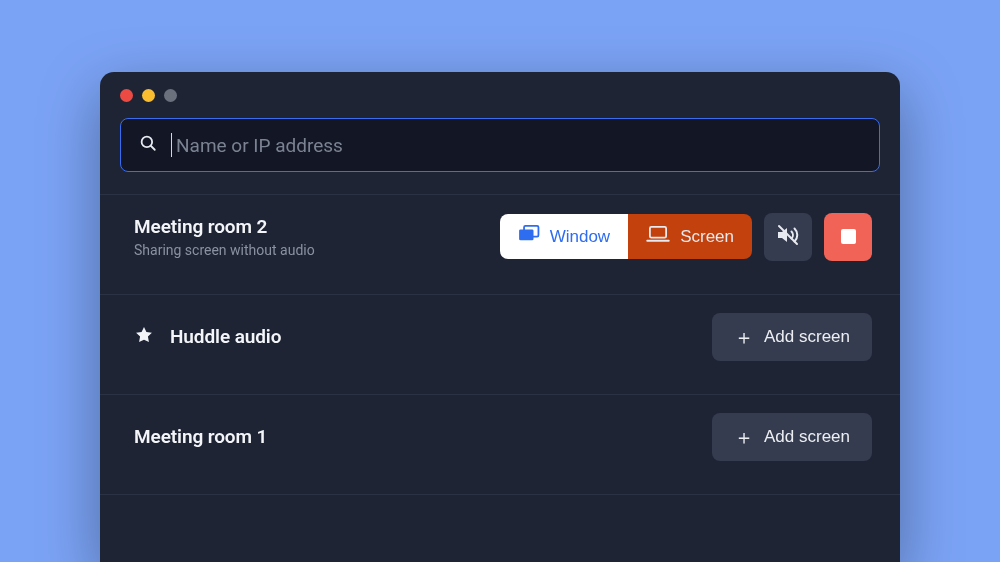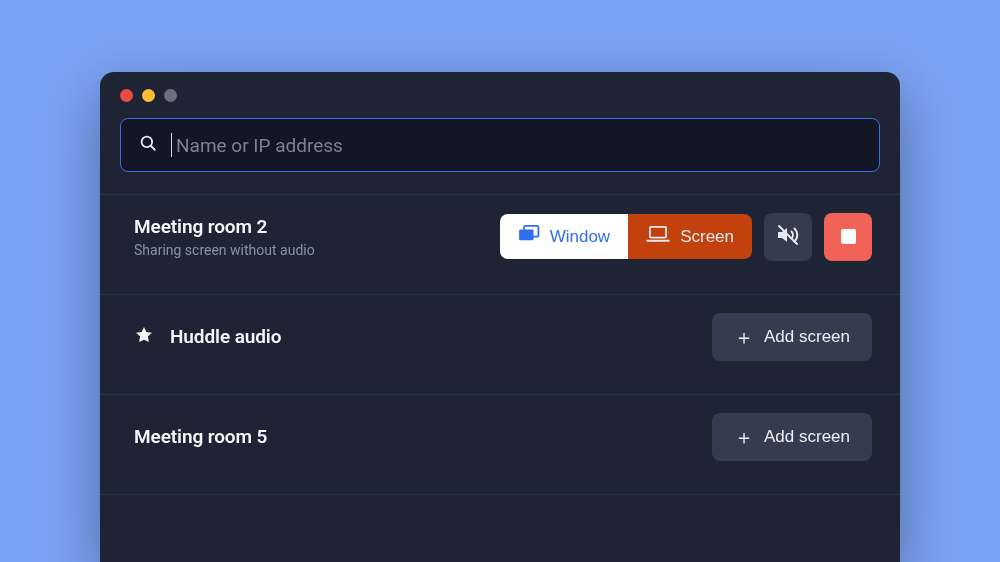--- a/index.html
+++ b/index.html
@@ -210,21 +210,21 @@
       <div class="room-name">Huddle audio</div>
     </div>
     <button class="add-btn">
       <span class="plus">＋</span>
       <span>Add screen</span>
     </button>
   </div>
 
   <div class="row">
     <div class="row-left">
-      <div class="room-name">Meeting room 5</div>
+      <div class="room-name">Meeting room 1</div>
     </div>
     <button class="add-btn">
       <span class="plus">＋</span>
       <span>Add screen</span>
     </button>
   </div>
 
   <div class="row" style="min-height:20px;padding:0;"></div>
 </div>
 

